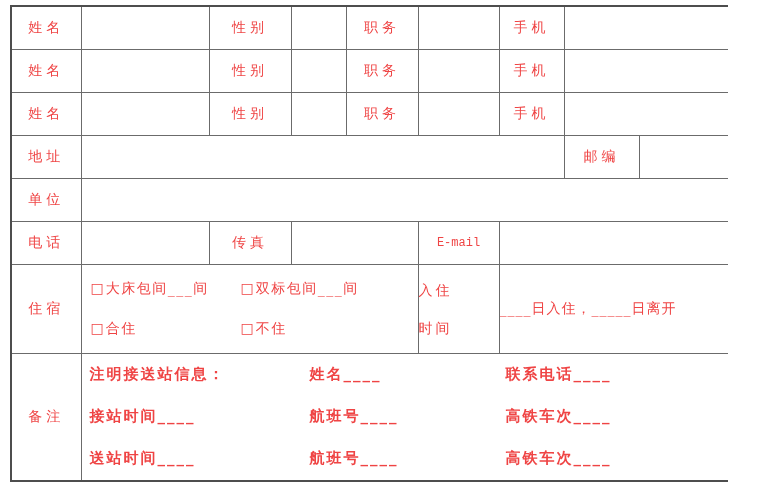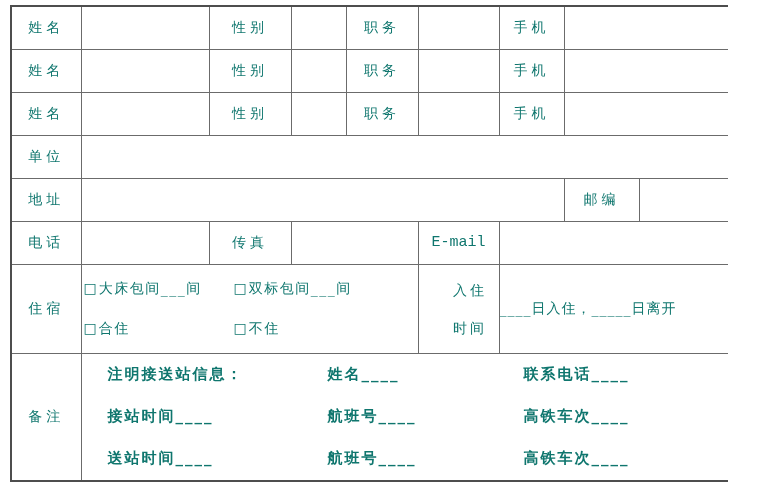--- a/index.html
+++ b/index.html
@@ -2,21 +2,21 @@
 <html><head>
 <meta charset="utf-8">
 <style>
   html, body { margin: 0; padding: 0; }
   .page {
     position: relative;
     width: 728px;
     height: 483px;
     background: #ffffff;
     font-family: "DejaVu Serif", "Liberation Serif", serif;
-    color: #0f766e;
+    color: #ef4444;
     overflow: hidden;
   }
   table.form {
     position: absolute;
     left: 10px;
     top: 5px;
     width: 745px;
     border-collapse: collapse;
     table-layout: fixed;
     border: 2px solid #4d4d4d;
@@ -33,47 +33,45 @@
   .h126 { height: 126px; }
   td.lbl {
     text-align: center;
     letter-spacing: 4px;
     white-space: nowrap;
   }
   td.lbl-mono {
     text-align: center;
     letter-spacing: 0;
     font-family: "Liberation Mono", "DejaVu Sans Mono", monospace;
-    font-size: 15px;
+    font-size: 12px;
     white-space: nowrap;
   }
-  td.lodging-cell { padding-left: 2px; }
+  td.lodging-cell { padding-left: 9px; }
   .lodging-line {
     display: flex;
     align-items: center;
     height: 40px;
     letter-spacing: 1.5px;
   }
   .lodging-col1 { width: 150px; flex: 0 0 150px; }
   .opt { white-space: nowrap; }
   .opt .box { margin-right: 2px; letter-spacing: 0; }
   td.checkin-lbl {
-    text-align: center;
     letter-spacing: 3px;
     line-height: 38px;
     white-space: nowrap;
-    padding-left: 23px;
   }
   td.checkin-val {
     text-align: left;
     letter-spacing: 1px;
     white-space: nowrap;
   }
   td.remarks-cell {
-    padding-left: 26px;
+    padding-left: 8px;
     font-weight: bold;
     font-size: 15px;
   }
   .remarks-line {
     display: flex;
     align-items: center;
     height: 42px;
     letter-spacing: 2px;
     white-space: nowrap;
   }
@@ -126,29 +124,29 @@
       <td></td>
       <td class="lbl">性别</td>
       <td></td>
       <td class="lbl">职务</td>
       <td></td>
       <td class="lbl">手机</td>
       <td colspan="2"></td>
     </tr>
 
     <tr class="h43">
-      <td class="lbl">单位</td>
-      <td colspan="8"></td>
-    </tr>
-
-    <tr class="h43">
       <td class="lbl">地址</td>
       <td colspan="6"></td>
       <td class="lbl">邮编</td>
       <td></td>
+    </tr>
+
+    <tr class="h43">
+      <td class="lbl">单位</td>
+      <td colspan="8"></td>
     </tr>
 
     <tr class="h43">
       <td class="lbl">电话</td>
       <td></td>
       <td class="lbl">传真</td>
       <td colspan="2"></td>
       <td class="lbl-mono">E-mail</td>
       <td colspan="3"></td>
     </tr>

